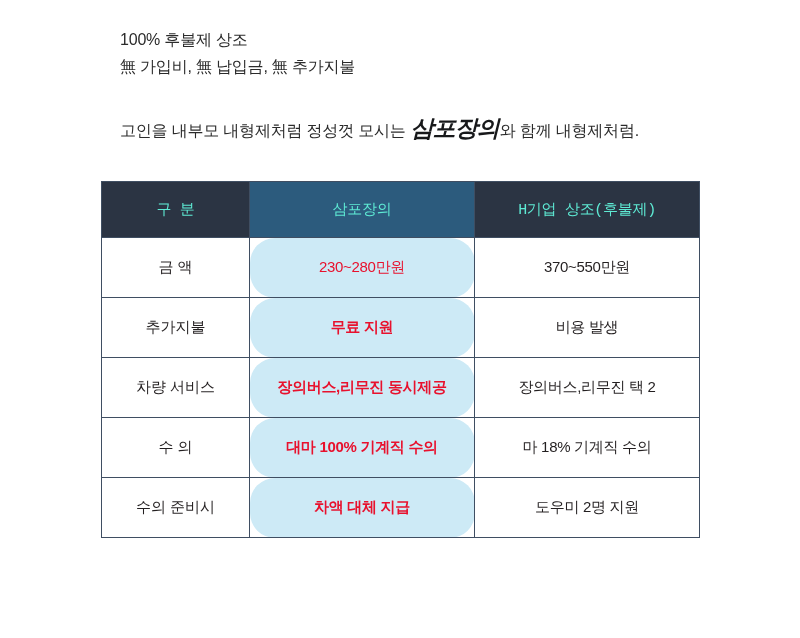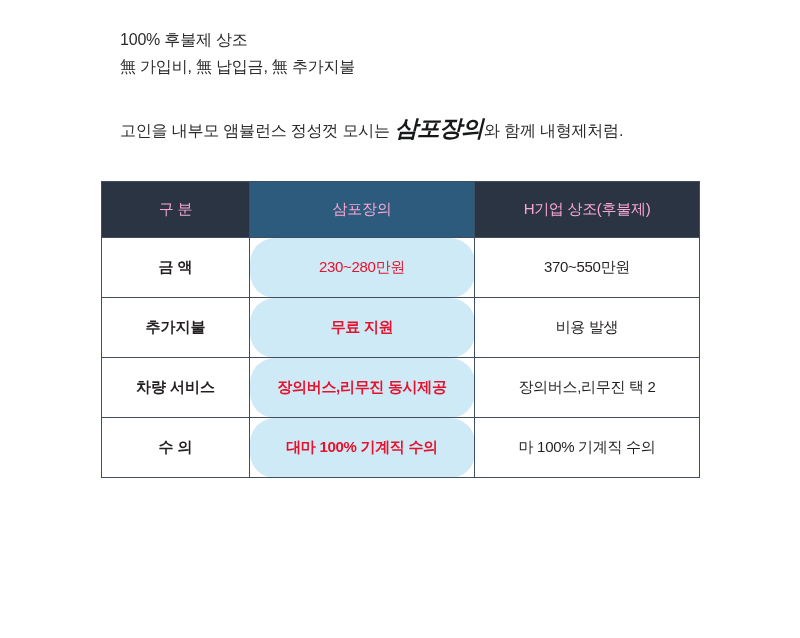--- a/index.html
+++ b/index.html
@@ -61,61 +61,61 @@
   table.compare td {
     border: 1px solid #3f4e62;
     text-align: center;
     vertical-align: middle;
     font-size: 15px;
     letter-spacing: -0.3px;
   }
   thead th {
     height: 53px;
     background: #2b3443;
-    color: #f9a8d4;
+    color: #5eead4;
     font-weight: normal;
     font-size: 15px;
+    font-family: Liberation Mono, monospace;
   }
   thead th.mid {
     background: #2c5b7d;
   }
   tbody td {
     height: 57px;
     background: #ffffff;
     color: #231f20;
   }
   tbody td.mid {
     background: #cdeaf6;
     color: #e8112d;
     font-weight: bold;
     border-radius: 25px;
   }
   tbody tr:first-child td.mid {
     font-weight: normal;
   }
   tbody td.label {
     letter-spacing: 0px;
-    font-weight: bold;
   }
   col.c1 { width: 148px; }
   col.c2 { width: 225px; }
   col.c3 { width: 225px; }
 </style>
 </head>
 <body>
 
 <div class="page">
 
   <div class="headline">
     <div>100% 후불제 상조</div>
     <div>無 가입비, 無 납입금, 無 추가지불</div>
   </div>
 
   <div class="subline">
-    <span>고인을 내부모 앰뷸런스 정성껏 모시는 </span><span class="brand">삼포장의</span><span>와 함께 내형제처럼.</span>
+    <span>고인을 내부모 내형제처럼 정성껏 모시는 </span><span class="brand">삼포장의</span><span>와 함께 내형제처럼.</span>
   </div>
 
   <table class="compare">
     <colgroup>
       <col class="c1">
       <col class="c2">
       <col class="c3">
     </colgroup>
     <thead>
       <tr>
@@ -136,18 +136,23 @@
         <td>비용 발생</td>
       </tr>
       <tr>
         <td class="label">차량 서비스</td>
         <td class="mid">장의버스,리무진 동시제공</td>
         <td>장의버스,리무진 택 2</td>
       </tr>
       <tr>
         <td class="label">수 의</td>
         <td class="mid">대마 100% 기계직 수의</td>
-        <td>마 100% 기계직 수의</td>
+        <td>마 18% 기계직 수의</td>
+      </tr>
+      <tr>
+        <td class="label">수의 준비시</td>
+        <td class="mid">차액 대체 지급</td>
+        <td>도우미 2명 지원</td>
       </tr>
     </tbody>
   </table>
 
 </div>
 
 </body></html>

